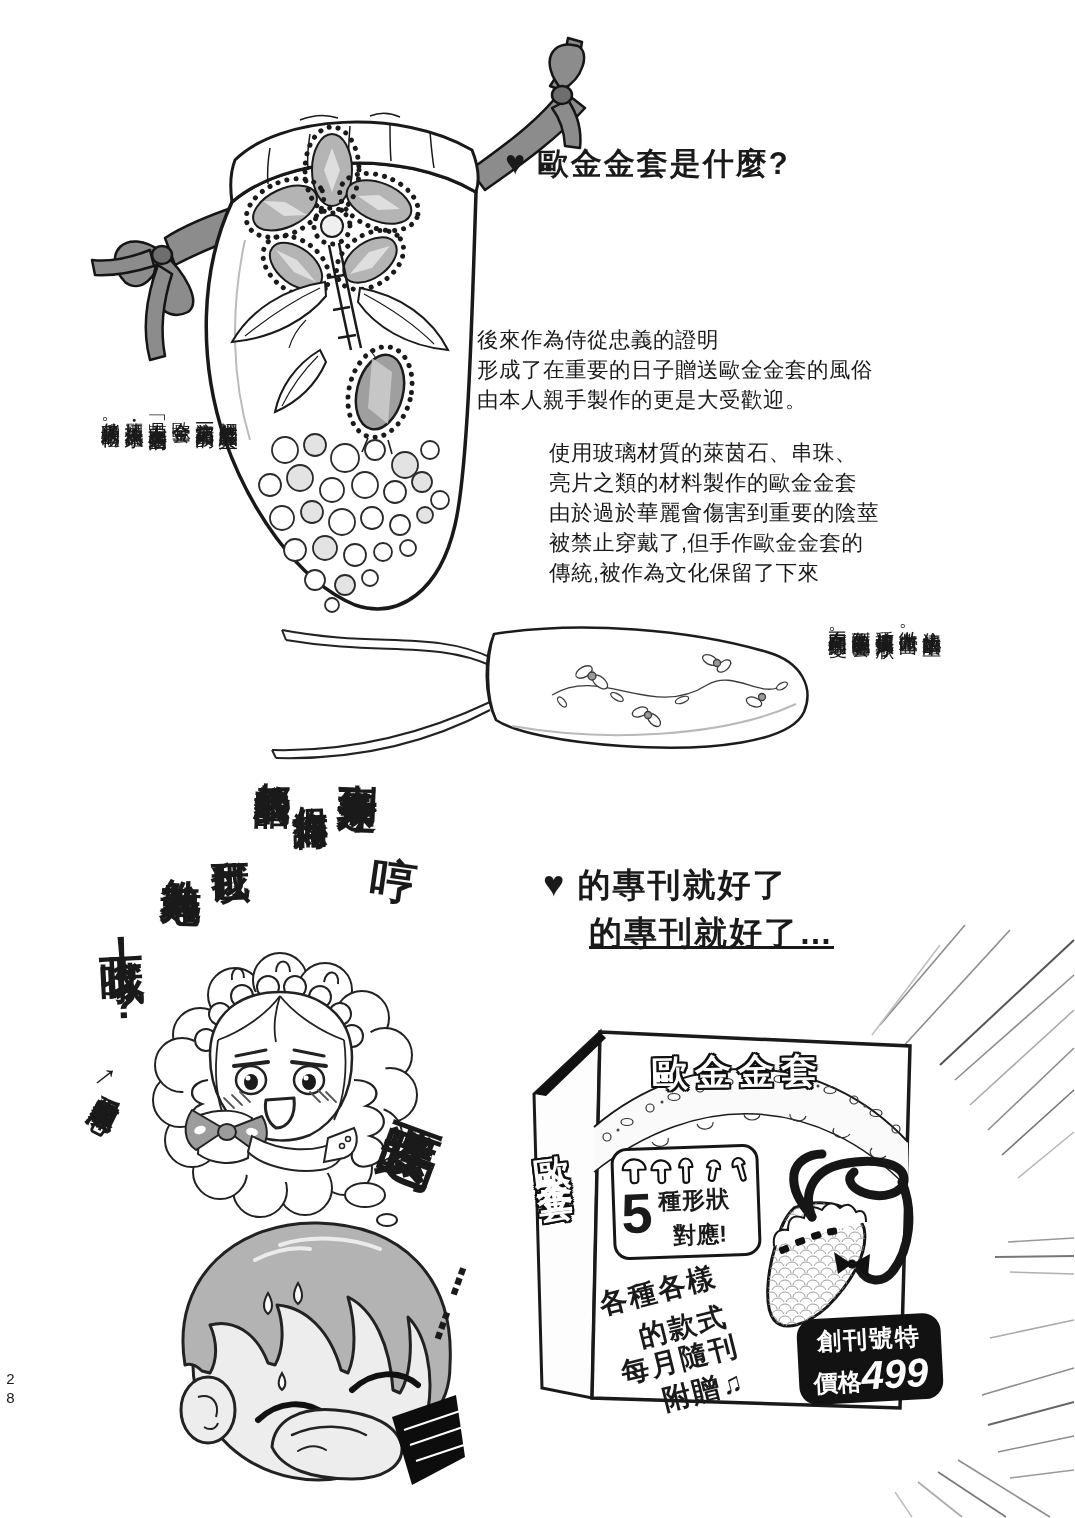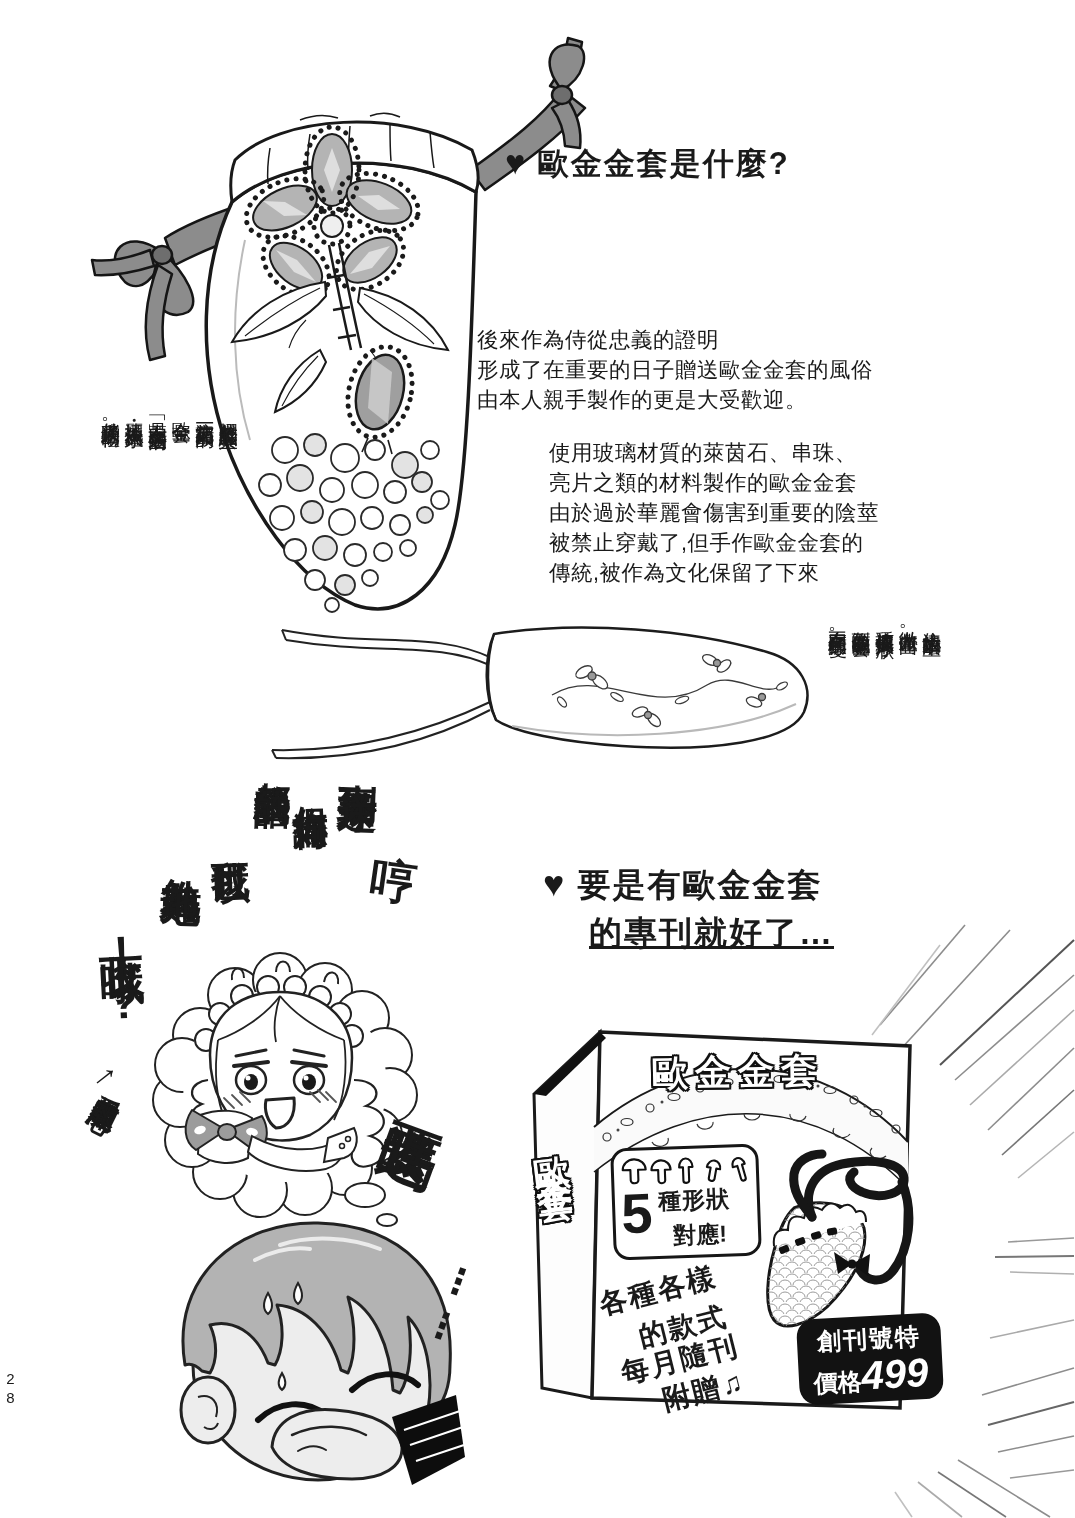--- a/index.html
+++ b/index.html
@@ -428,21 +428,21 @@
 
   <div class="abs hw" style="left:84px;top:1052px;font-size:34px;transform:rotate(-38deg);">→</div>
   <div class="abs v hw" style="left:104px;top:1078px;height:250px;font-size:27px;transform:rotate(26deg);transform-origin:top center;">看起來超級開心</div>
 
   <div class="abs v hw" style="left:396px;top:1086px;height:220px;font-size:58px;transform:rotate(20deg);transform-origin:top center;">要送嗎</div>
   <div class="abs v hw" style="left:444px;top:1262px;height:120px;font-size:36px;transform:rotate(20deg);transform-origin:top center;letter-spacing:6px;">⋮⋮</div>
 
   <div class="abs heading" style="left:543px;top:860px;font-size:33px;line-height:48px;">
     <div>
       <span style="font-size:36px;">♥</span>
-      <span>要是有歐金金套</span>
+      <span>的專刊就好了</span>
     </div>
     <div style="padding-left:46px;text-decoration:underline;">
       <span>的專刊就好了…</span>
     </div>
   </div>
 
   <div class="abs outline" style="left:652px;top:1048px;font-size:36px;letter-spacing:7px;transform:rotate(-1deg);">歐金金套</div>
   <div class="abs v outline" style="left:536px;top:1128px;height:240px;font-size:36px;letter-spacing:10px;transform:rotate(-7deg);">歐金金套</div>
 
   <div class="abs" style="left:612px;top:1146px;width:148px;height:112px;background:#fff;border:3.5px solid #161616;border-radius:16px;transform:rotate(-2deg);box-sizing:border-box;padding:4px 6px;">

